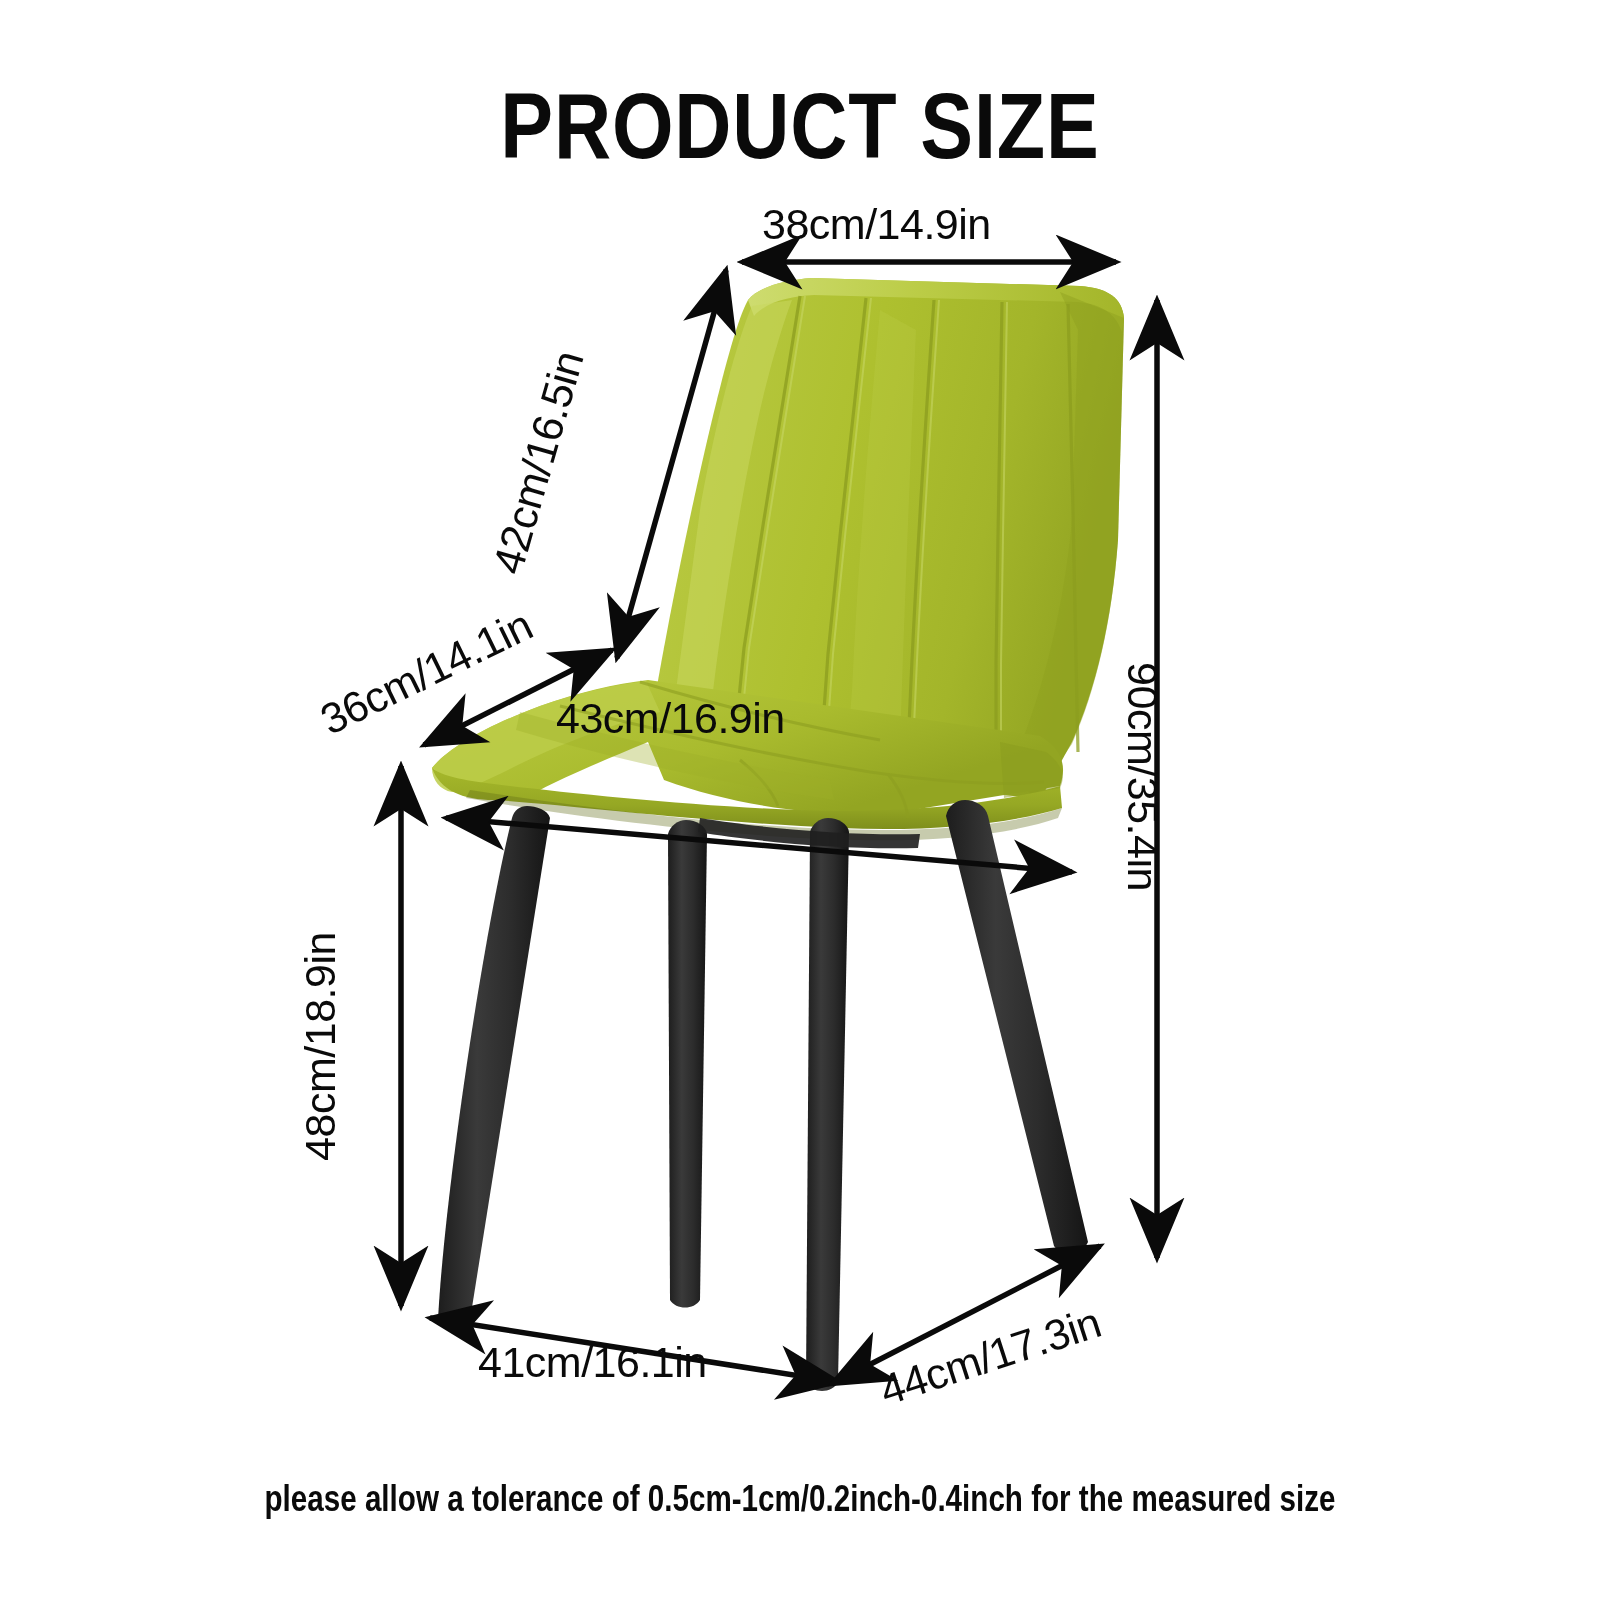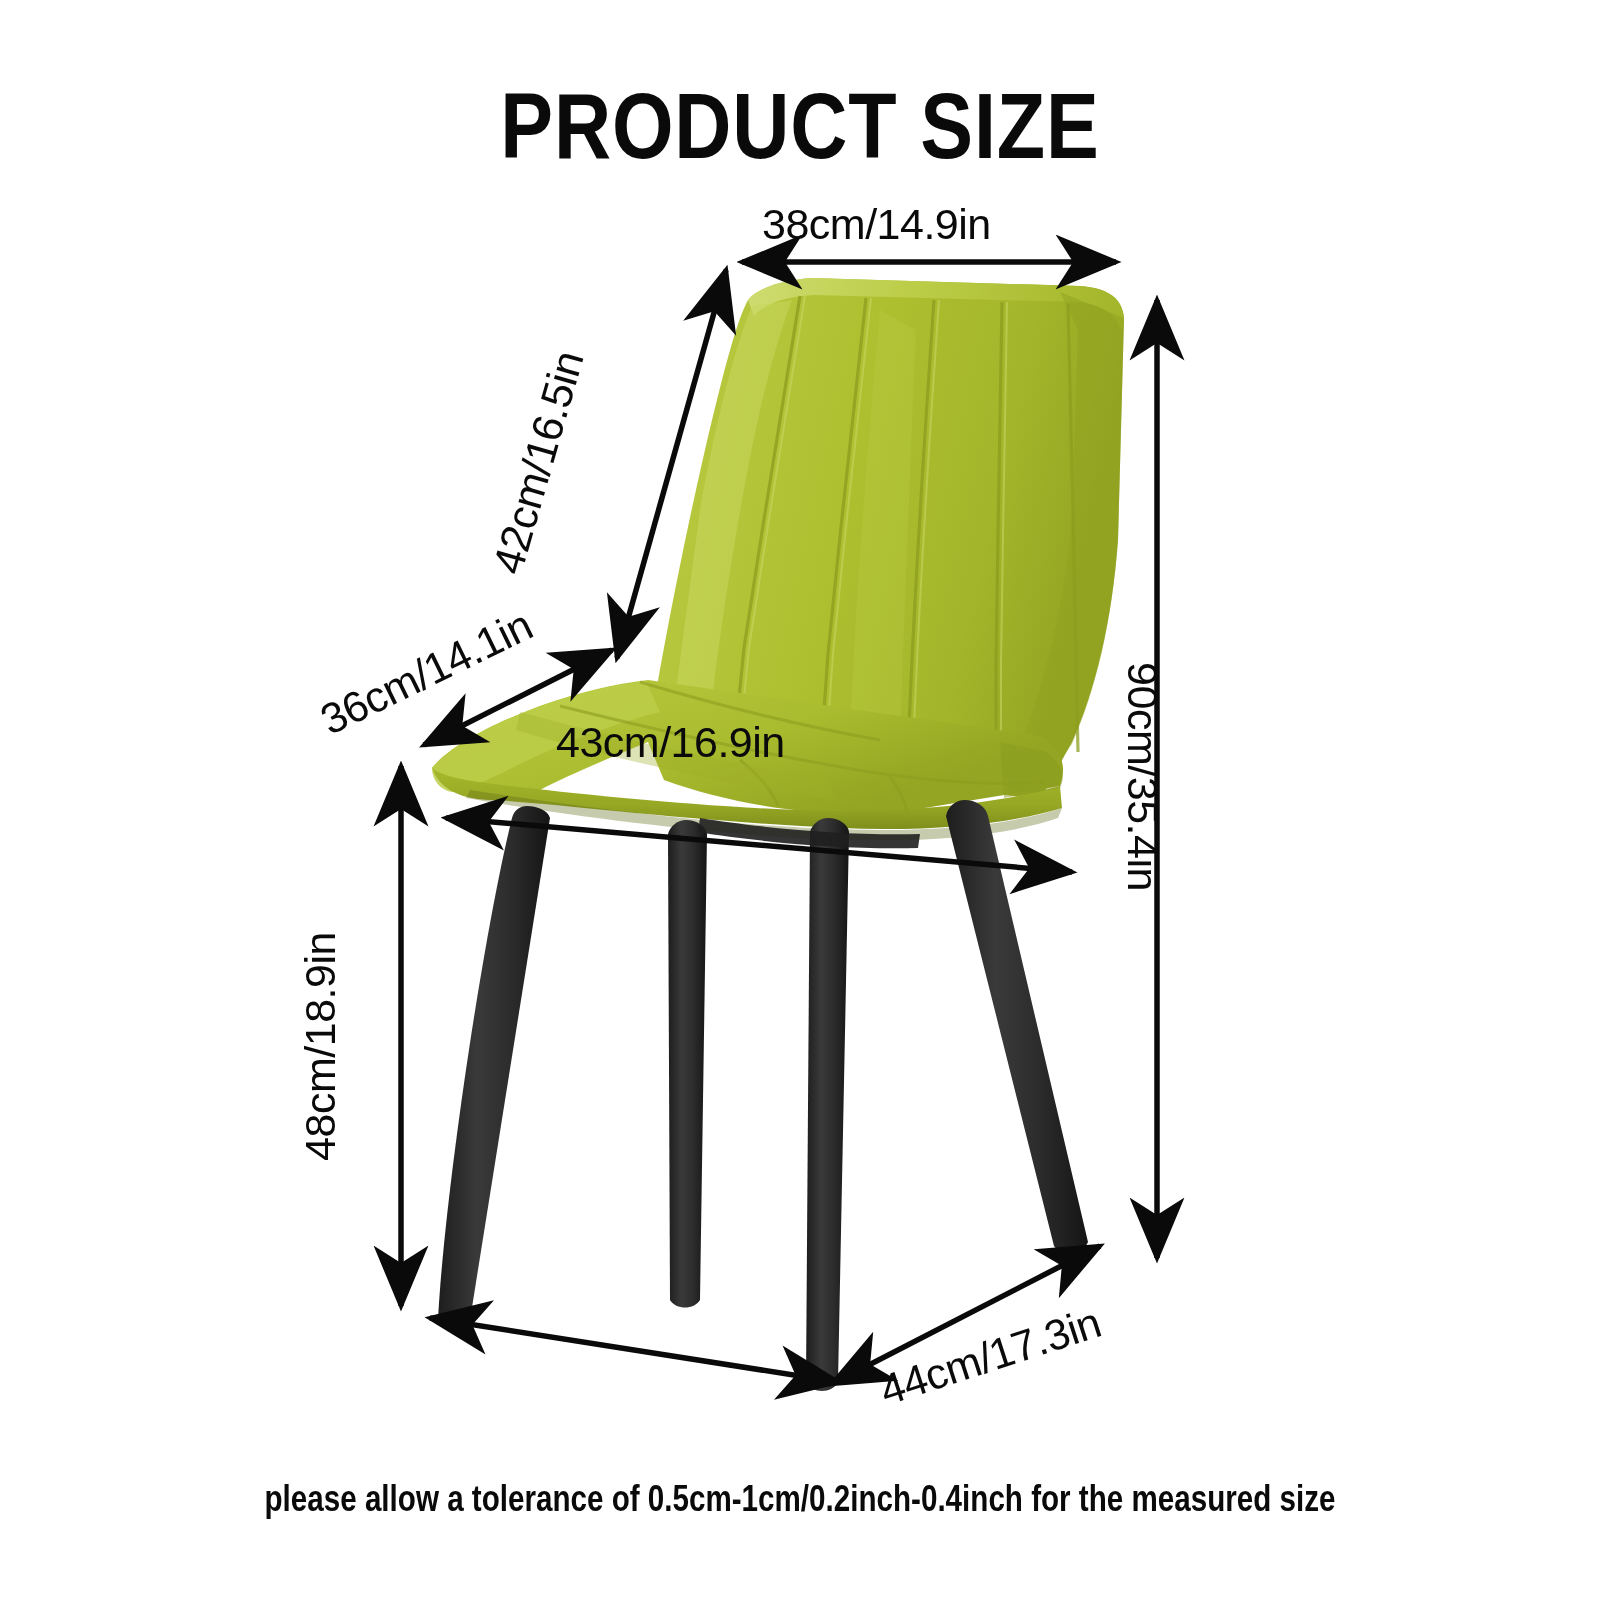--- a/index.html
+++ b/index.html
@@ -207,24 +207,25 @@
       <line x1="832" y1="1384" x2="1100" y2="1246" marker-start="url(#ahStart)" marker-end="url(#ahEnd)"></line>
     </g>
   </svg>
 
   <div class="dim dimlabel" style="left:762px;top:200px;">38cm/14.9in</div>
 
   <div class="dim dimlabel" style="left:424px;top:438px;transform:rotate(-74deg);transform-origin:50% 50%;">42cm/16.5in</div>
 
   <div class="dim dimlabel" style="left:312px;top:648px;transform:rotate(-26deg);transform-origin:50% 50%;">36cm/14.1in</div>
 
-  <div class="dim dimlabel" style="left:556px;top:718px;">43cm/16.9in</div>
+  <div class="dim dimlabel" style="left:556px;top:694px;">43cm/16.9in</div>
 
   <div class="dim dimlabel" style="left:1028px;top:752px;transform:rotate(90deg);transform-origin:50% 50%;">90cm/35.4in</div>
 
   <div class="dim dimlabel" style="left:206px;top:1022px;transform:rotate(-90deg);transform-origin:50% 50%;">48cm/18.9in</div>
 
+  <div class="dim dimlabel" style="left:478px;top:1338px;">41cm/16.1in</div>
 
   <div class="dim dimlabel" style="left:876px;top:1332px;transform:rotate(-18deg);transform-origin:50% 50%;">44cm/17.3in</div>
 
   <div class="footer">please allow a tolerance of 0.5cm-1cm/0.2inch-0.4inch for the measured size</div>
 
 </div>
 
 </body></html>

